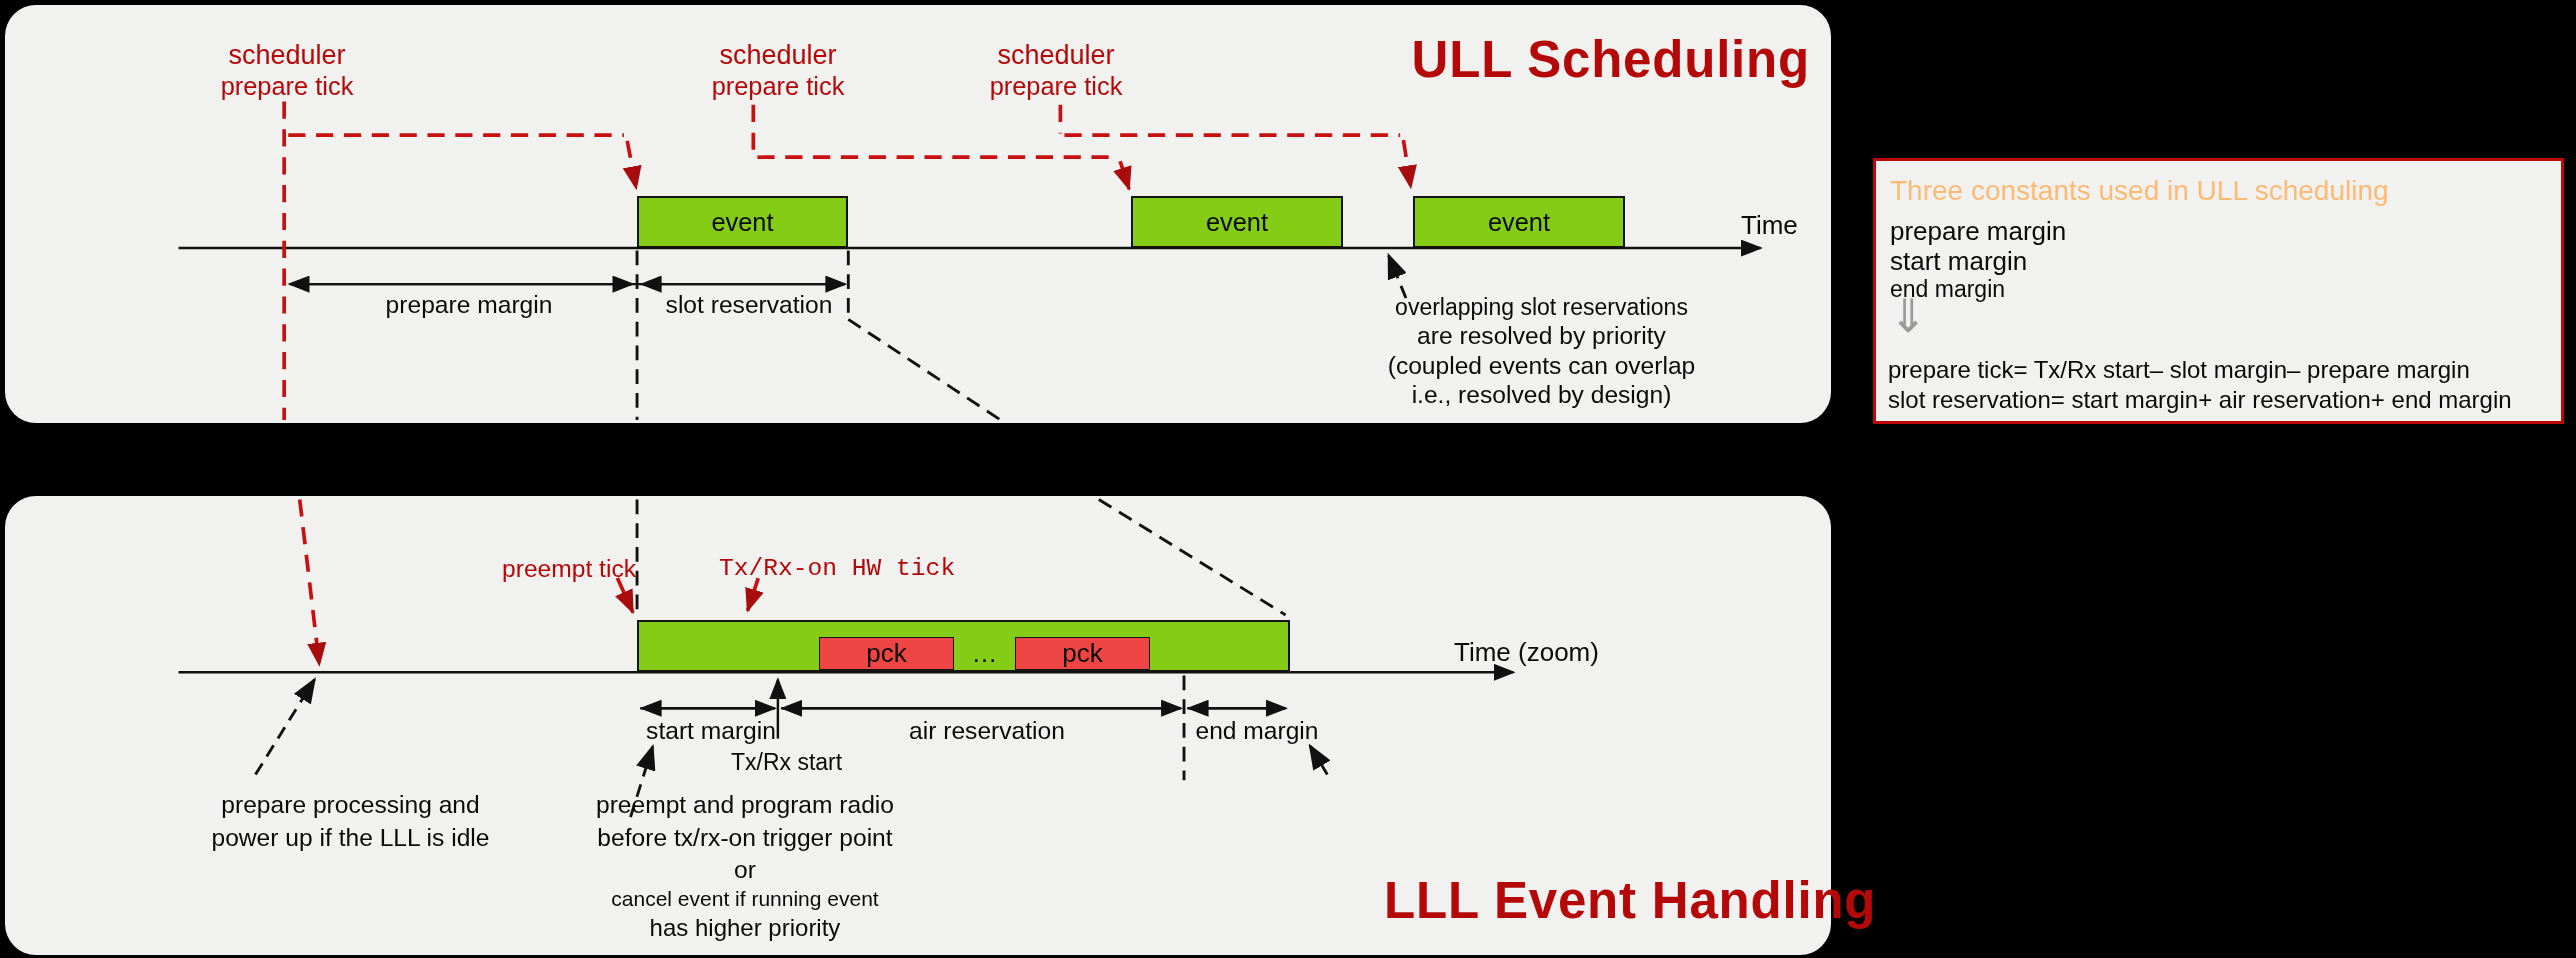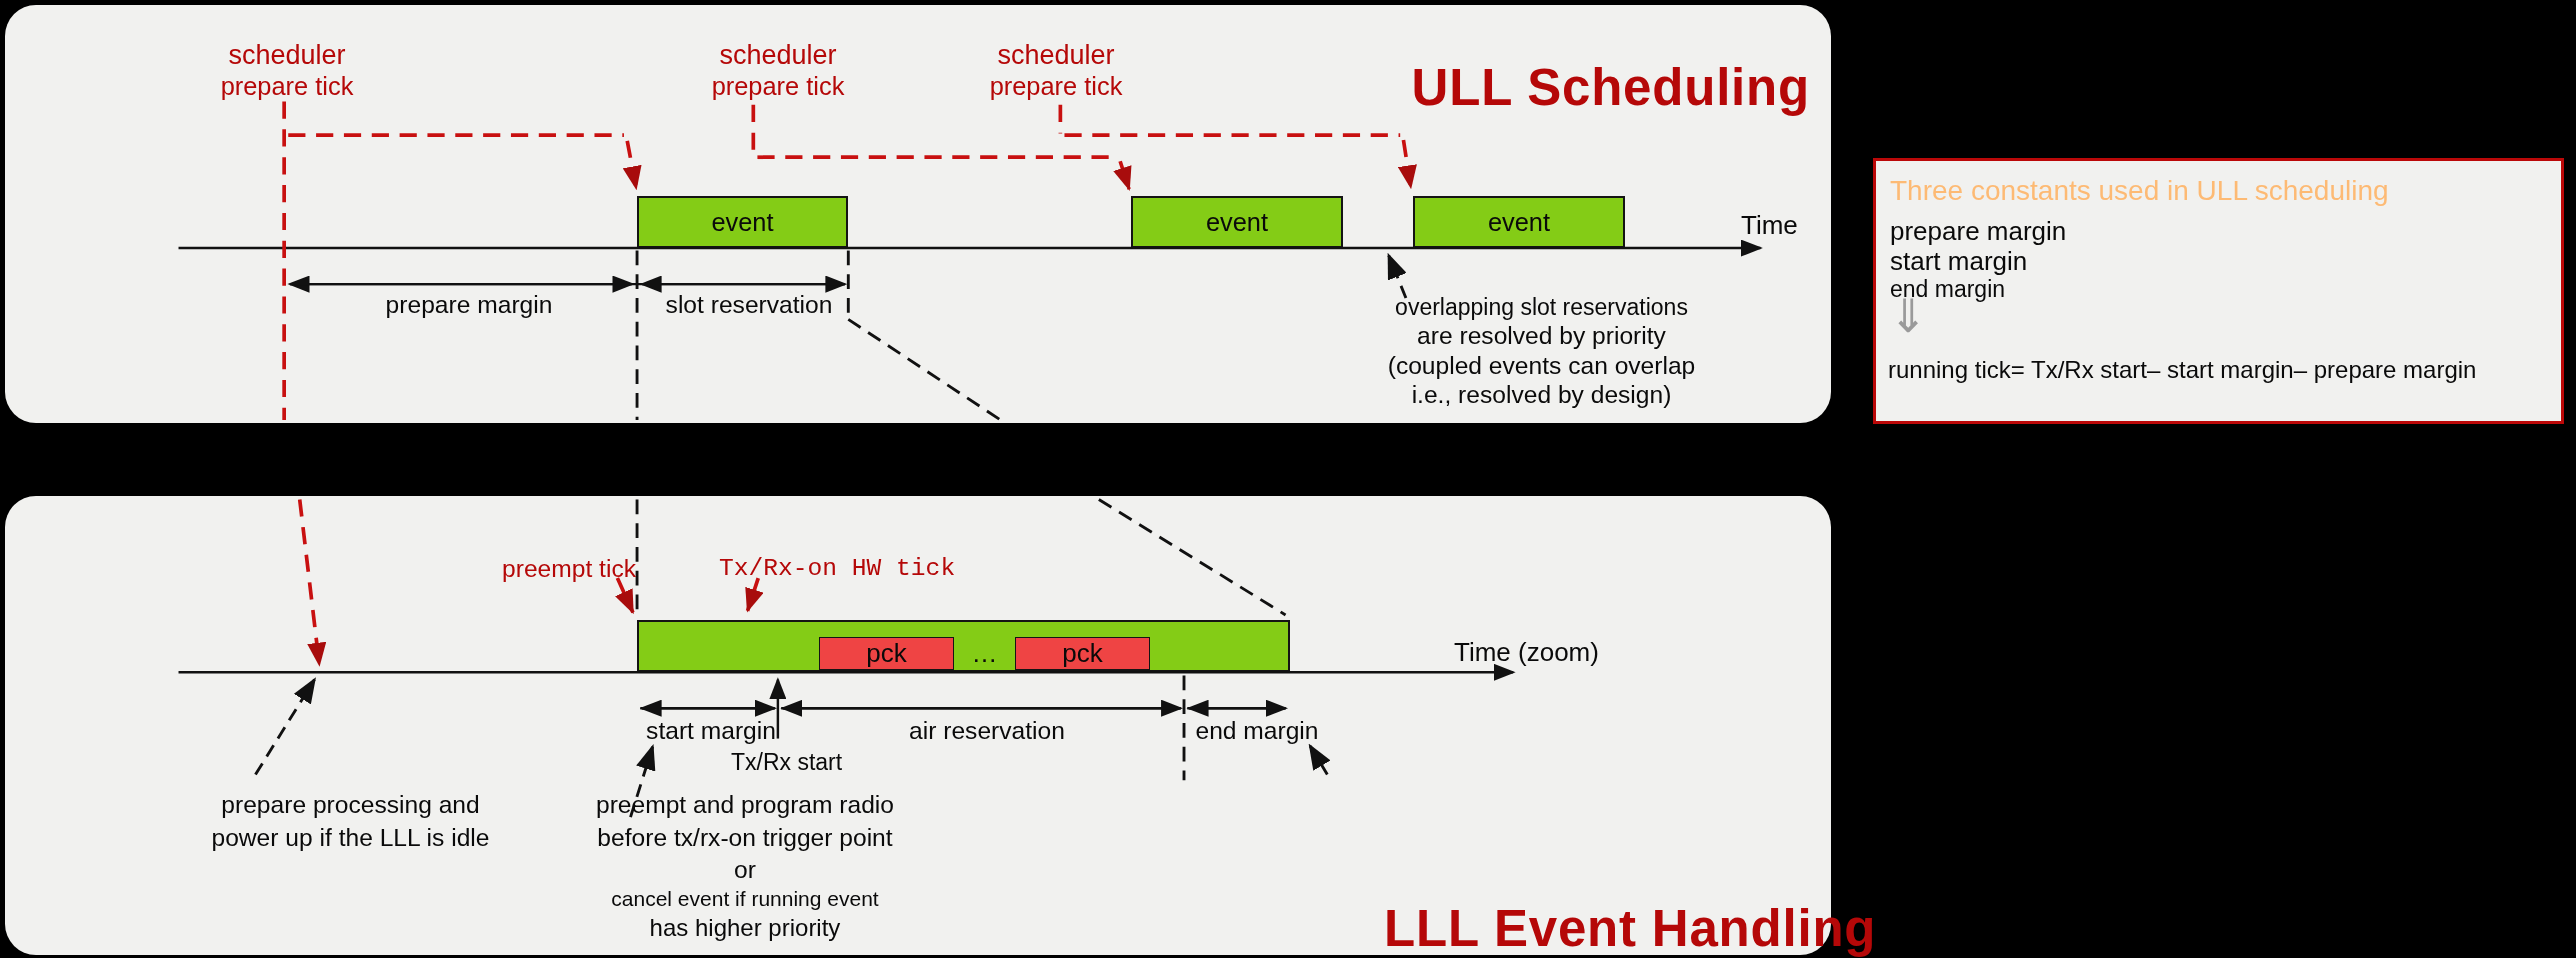--- a/index.html
+++ b/index.html
@@ -7,21 +7,21 @@
          font-family:"Liberation Sans","DejaVu Sans",sans-serif;color:#0a0a0a;}
   .abs{position:absolute;}
   .panel{position:absolute;background:#f1f1ef;border-radius:31px;}
   #top-panel{left:4.9px;top:4.9px;width:1826px;height:418px;}
   #bottom-panel{left:4.9px;top:496px;width:1826px;height:459px;}
   #constants-box{left:1873px;top:158px;width:691px;height:266px;background:#f1f1ef;
                  border:3.3px solid #bb0808;border-radius:0;box-sizing:border-box;}
   svg.overlay{position:absolute;left:0;top:0;width:2576px;height:958px;pointer-events:none;}
   .lbl{position:absolute;white-space:nowrap;}
   .red{color:#b50808;}
-  .panel-title{font-size:51px;font-weight:bold;color:#b50808;letter-spacing:0.8px;margin-top:28px;}
+  .panel-title{font-size:51px;font-weight:bold;color:#b50808;letter-spacing:0.8px;}
   .tick-label{position:absolute;width:246px;text-align:center;color:#b50808;}
   .tick-l1{font-size:27px;line-height:33px;}
   .tick-l2{font-size:25.4px;line-height:29.5px;}
   .evt{position:absolute;background:#84cc16;border:2.5px solid #141414;box-sizing:border-box;
        display:flex;align-items:center;justify-content:center;font-size:25.4px;}
   .pck{position:absolute;background:#ef4444;border:1.6px solid #141414;box-sizing:border-box;
        display:flex;align-items:center;justify-content:center;font-size:26px;}
   .f30{font-size:24.6px;}.f32{font-size:26px;}.f28{font-size:23px;}
   .note{position:absolute;text-align:center;}
   .note div{white-space:nowrap;}
@@ -170,21 +170,22 @@
     <div style="font-size:24.6px;line-height:29.5px;">are resolved by priority</div>
     <div style="font-size:24.6px;line-height:29.5px;">(coupled events can overlap</div>
     <div style="font-size:24.6px;line-height:29.5px;">i.e., resolved by design)</div>
   </div>
 
   <div class="lbl cb-title" style="left:1890px;top:175px;">Three constants used in ULL scheduling</div>
   <div class="lbl cb-item" style="left:1890px;top:216px;">prepare margin</div>
   <div class="lbl cb-item" style="left:1890px;top:246px;">start margin</div>
   <div class="lbl cb-item-sm" style="left:1890px;top:276px;">end margin</div>
   <div class="lbl cb-arrow" style="left:1889px;top:293px;">⇓</div>
-  <div class="lbl cb-formula" style="left:1888px;top:356px;">running tick= Tx/Rx start– start margin– prepare margin</div>
+  <div class="lbl cb-formula" style="left:1888px;top:356px;">prepare tick= Tx/Rx start– slot margin– prepare margin</div>
+  <div class="lbl cb-formula" style="left:1888px;top:386px;">slot reservation= start margin+ air reservation+ end margin</div>
 
   <div class="lbl panel-title" style="left:1384px;top:871px;width:434px;text-align:right;">LLL Event Handling</div>
 
   <div class="lbl f30 red" style="left:423px;top:555px;width:213px;text-align:right;">preempt tick</div>
   <div class="lbl f30 red" style="left:719px;top:555px;font-family:Liberation Mono, monospace;">Tx/Rx-on HW tick</div>
 
   <div class="lbl f32" style="left:1454px;top:637px;">Time (zoom)</div>
 
   <div class="lbl f30" style="left:588px;top:717px;width:246px;text-align:center;">start margin</div>
   <div class="lbl f30" style="left:864px;top:717px;width:246px;text-align:center;">air reservation</div>

